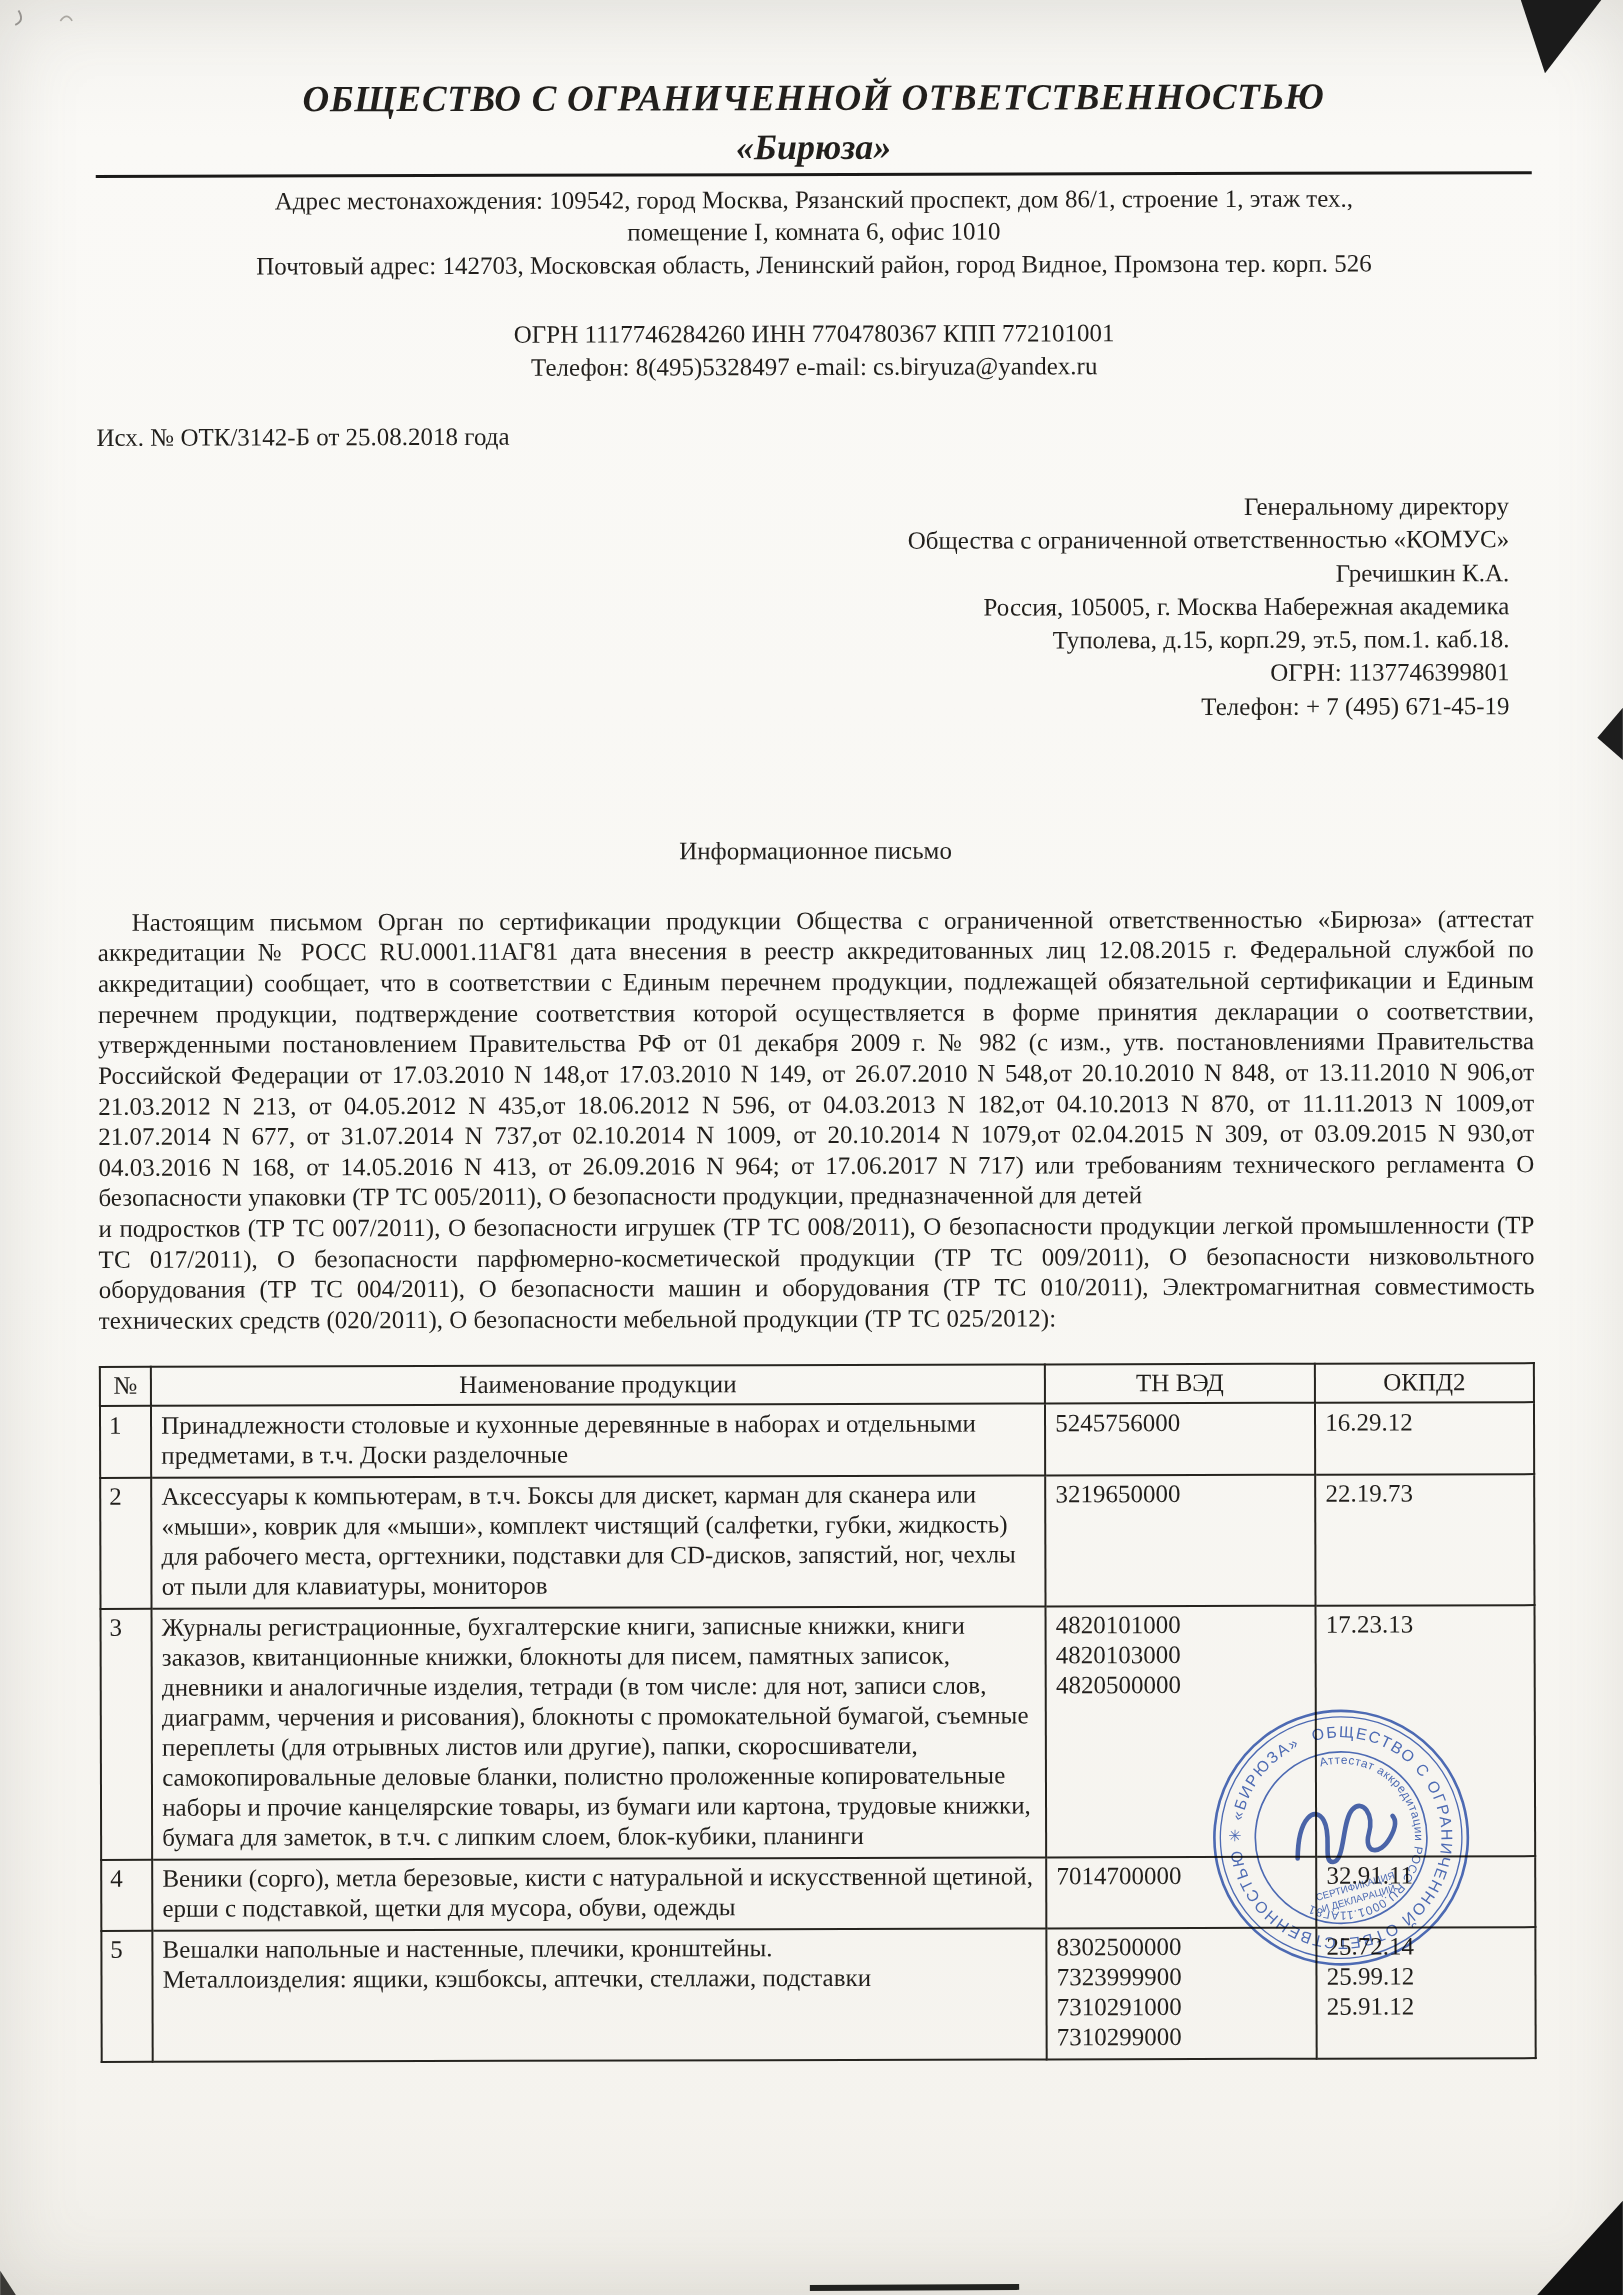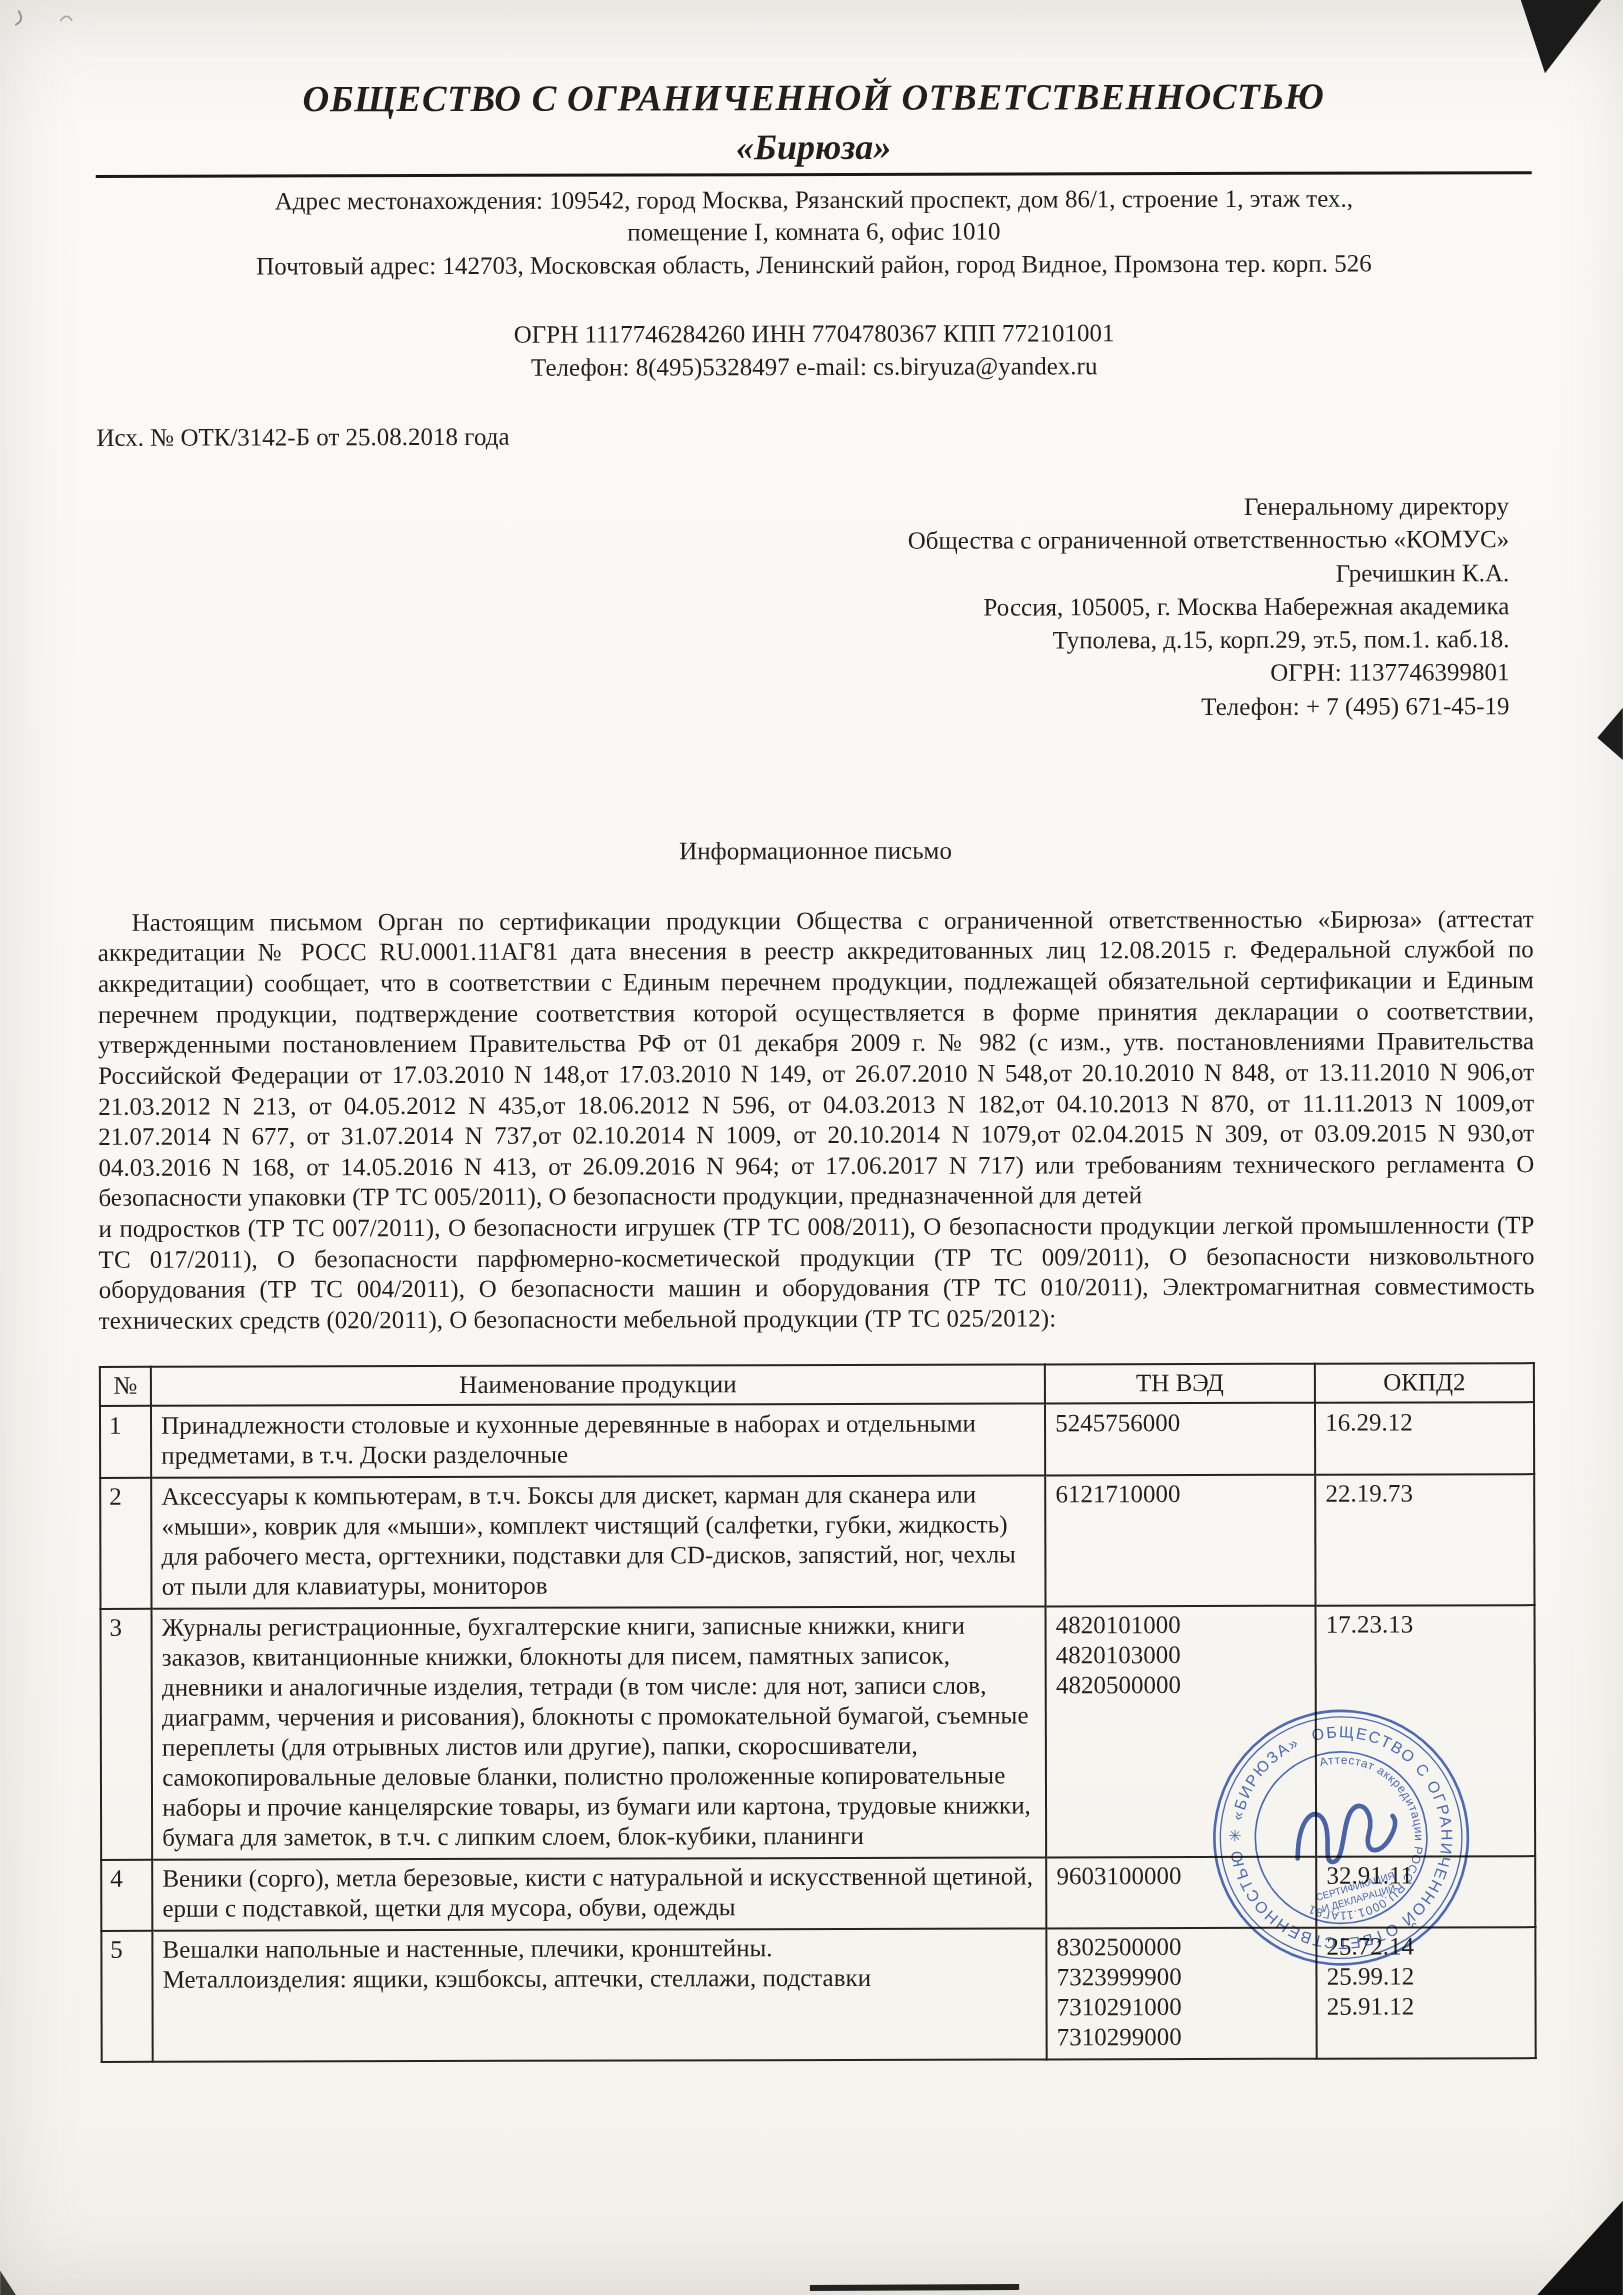--- a/index.html
+++ b/index.html
@@ -113,35 +113,35 @@
         <tbody>
           <tr>
             <td class="c-num">1</td>
             <td>Принадлежности столовые и кухонные деревянные в наборах и отдельными предметами, в т.ч. Доски разделочные</td>
             <td>5245756000</td>
             <td>16.29.12</td>
           </tr>
           <tr>
             <td class="c-num">2</td>
             <td>Аксессуары к компьютерам, в т.ч. Боксы для дискет, карман для сканера или «мыши», коврик для «мыши», комплект чистящий (салфетки, губки, жидкость) для рабочего места, оргтехники, подставки для CD-дисков, запястий, ног, чехлы от пыли для клавиатуры, мониторов</td>
-            <td>6121710000</td>
+            <td>3219650000</td>
             <td>22.19.73</td>
           </tr>
           <tr>
             <td class="c-num">3</td>
             <td>Журналы регистрационные, бухгалтерские книги, записные книжки, книги заказов, квитанционные книжки, блокноты для писем, памятных записок, дневники и аналогичные изделия, тетради (в том числе: для нот, записи слов, диаграмм, черчения и рисования), блокноты с промокательной бумагой, съемные переплеты (для отрывных листов или другие), папки, скоросшиватели, самокопировальные деловые бланки, полистно проложенные копировательные наборы и прочие канцелярские товары, из бумаги или картона, трудовые книжки, бумага для заметок, в т.ч. с липким слоем, блок-кубики, планинги</td>
             <td>4820101000
 4820103000
 4820500000</td>
             <td>17.23.13</td>
           </tr>
           <tr>
             <td class="c-num">4</td>
             <td>Веники (сорго), метла березовые, кисти с натуральной и искусственной щетиной, ерши с подставкой, щетки для мусора, обуви, одежды</td>
-            <td>9603100000</td>
+            <td>7014700000</td>
             <td>32.91.11</td>
           </tr>
           <tr>
             <td class="c-num">5</td>
             <td>Вешалки напольные и настенные, плечики, кронштейны.
 Металлоизделия: ящики, кэшбоксы, аптечки, стеллажи, подставки</td>
             <td>8302500000
 7323999900
 7310291000
 7310299000</td>

